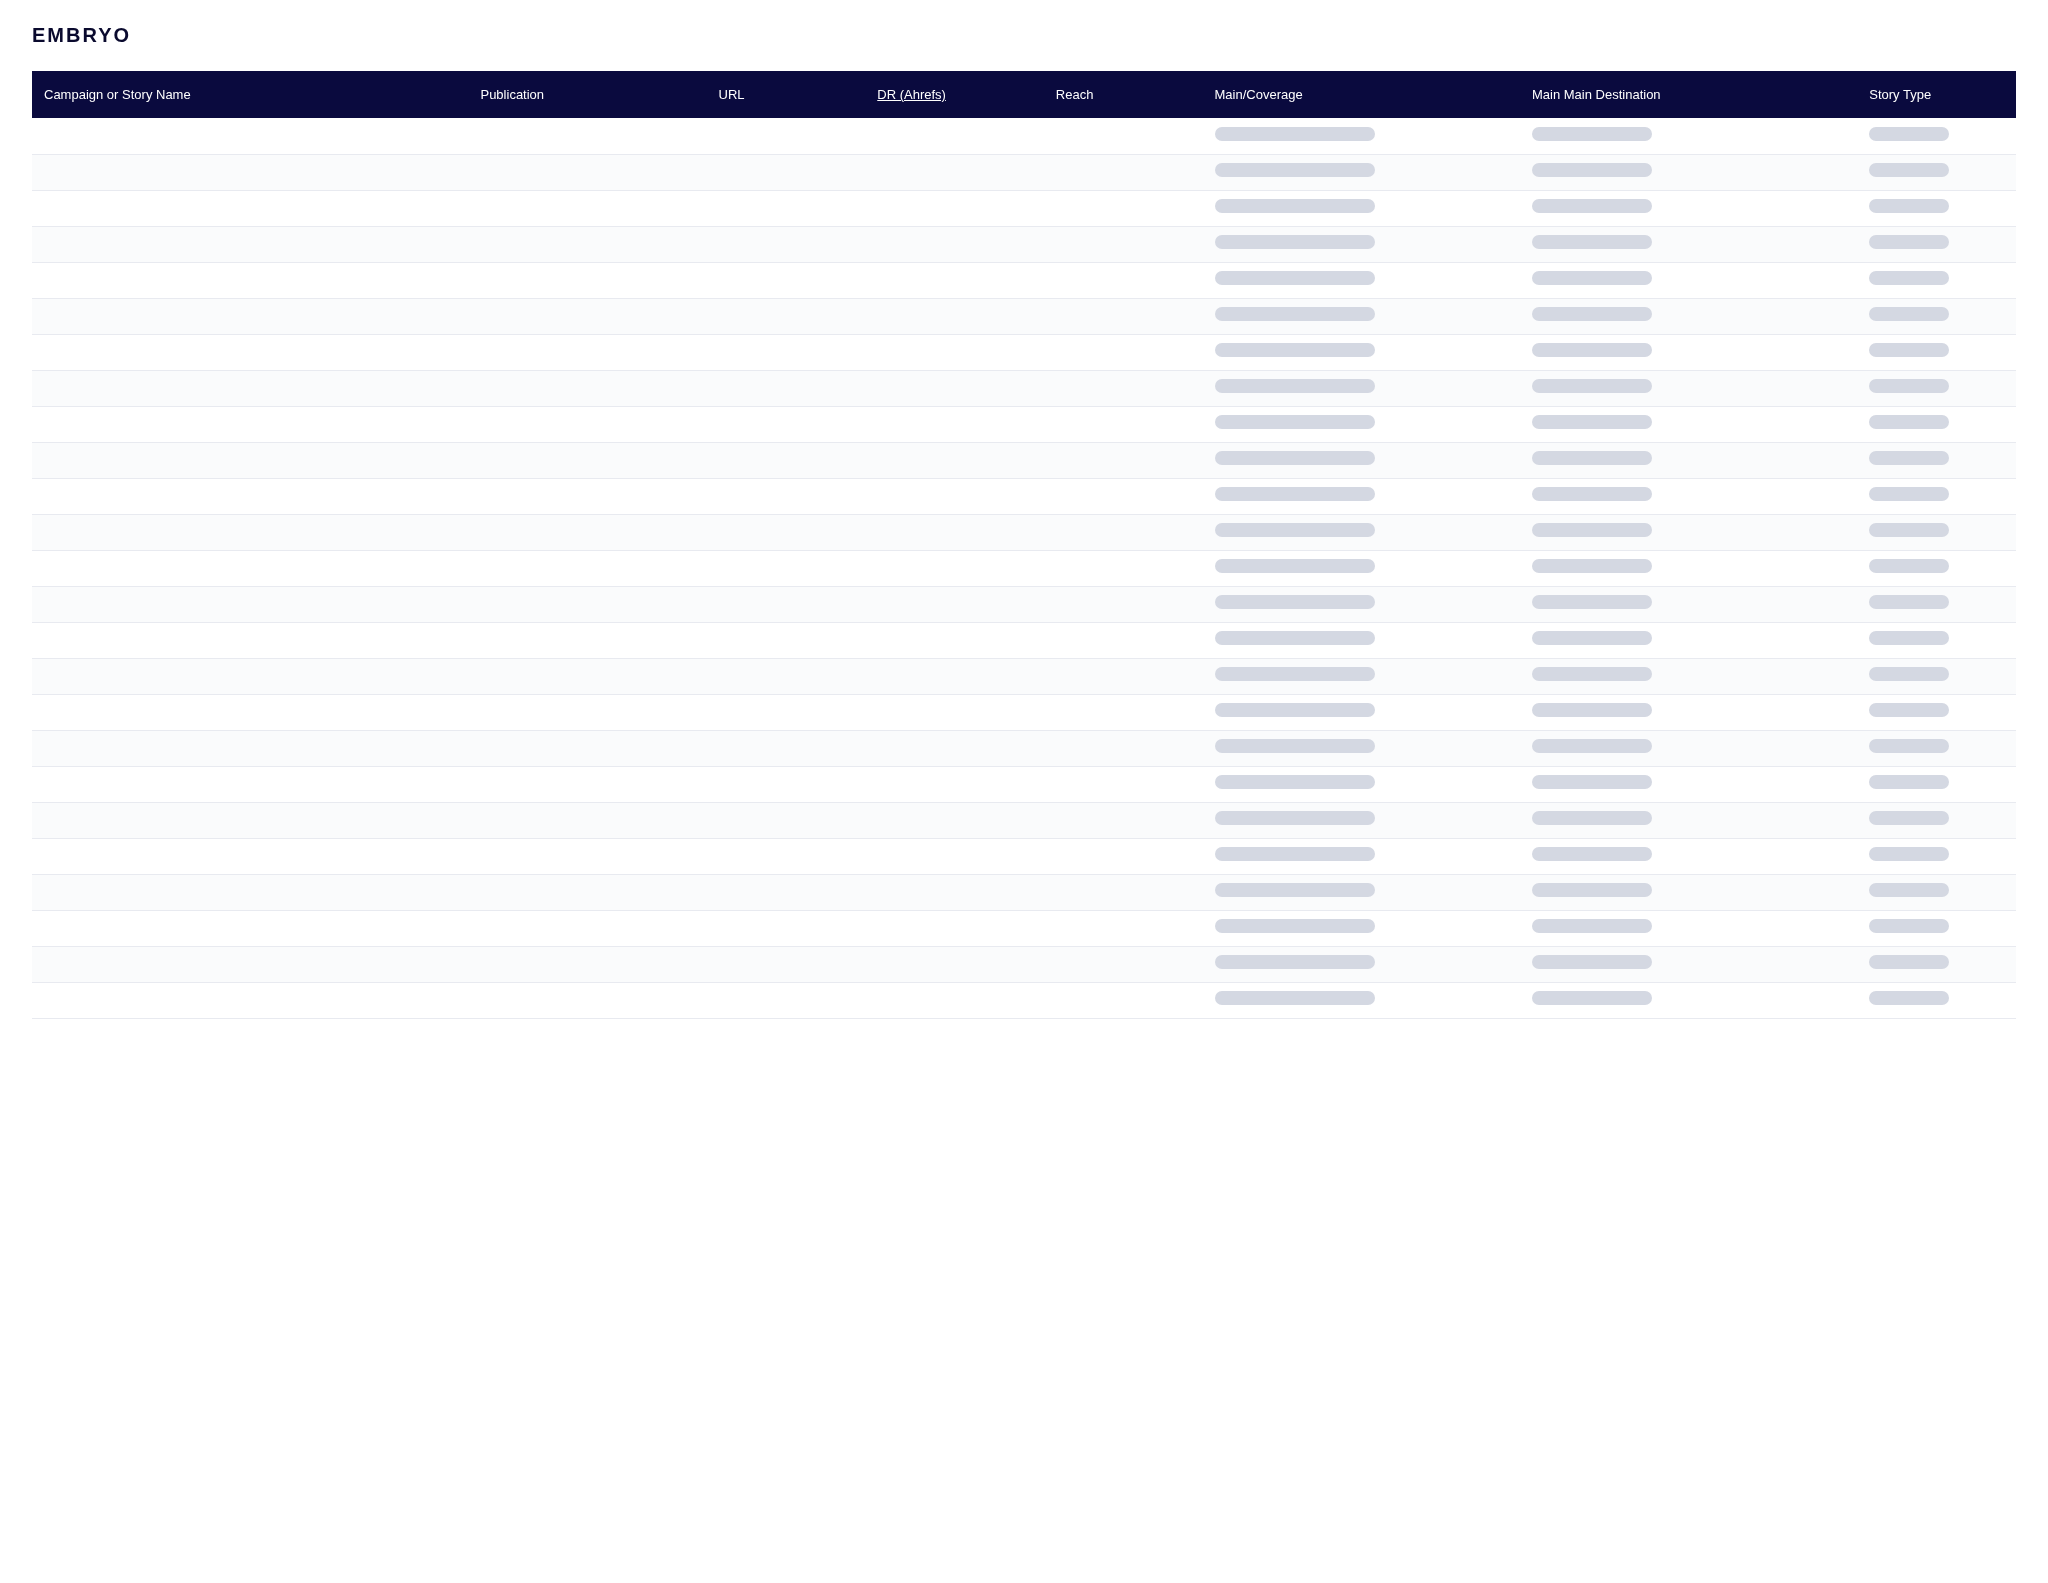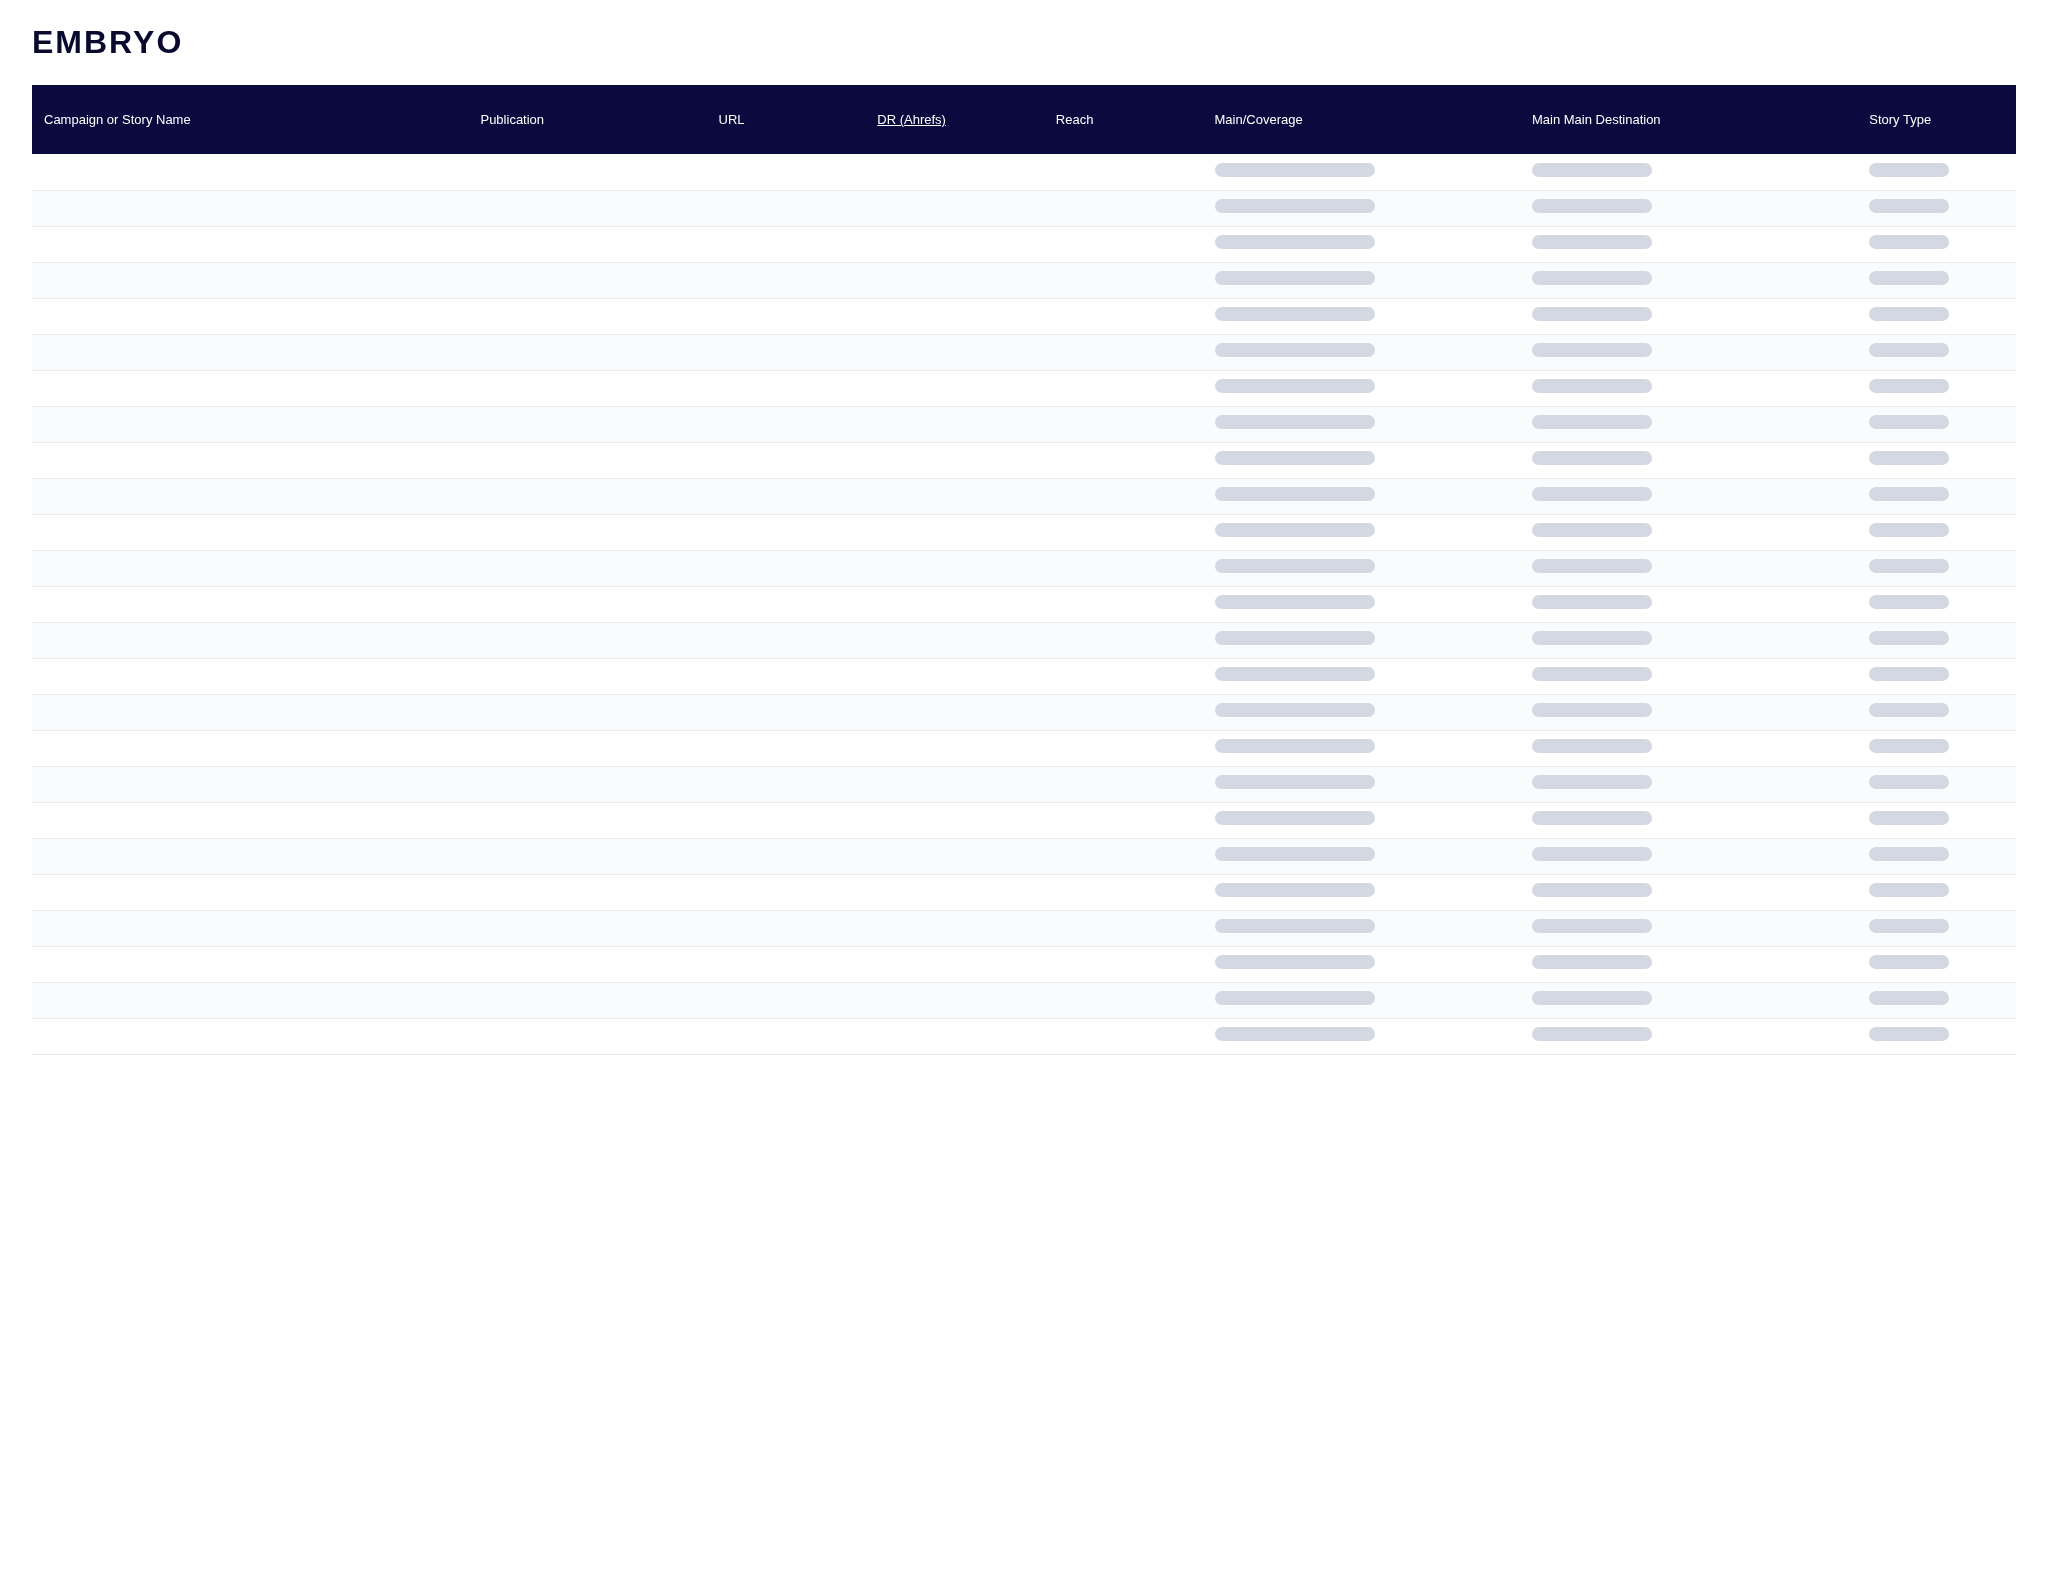--- a/index.html
+++ b/index.html
@@ -8,21 +8,21 @@
       box-sizing: border-box;
     }
 
     body {
       background: #ffffff;
       font-family: 'Arial', sans-serif;
       padding: 24px 32px;
     }
 
     .logo {
-      font-size: 32px;
+      font-size: 20px;
       font-weight: 700;
       color: #0a0a2e;
       letter-spacing: 2px;
       text-transform: uppercase;
       margin-bottom: 24px;
       font-family: 'Arial', sans-serif;
     }
 
     table {
       width: 100%;
@@ -31,21 +31,21 @@
     }
 
     thead tr {
       background-color: #0a0a3e;
     }
 
     thead th {
       color: #ffffff;
       font-size: 13px;
       font-weight: 500;
-      padding: 27px 12px;
+      padding: 16px 12px;
       text-align: left;
       white-space: nowrap;
     }
 
     tbody tr {
       border-bottom: 1px solid #e8eaf0;
     }
 
     tbody tr:nth-child(odd) {
       background-color: #ffffff;

